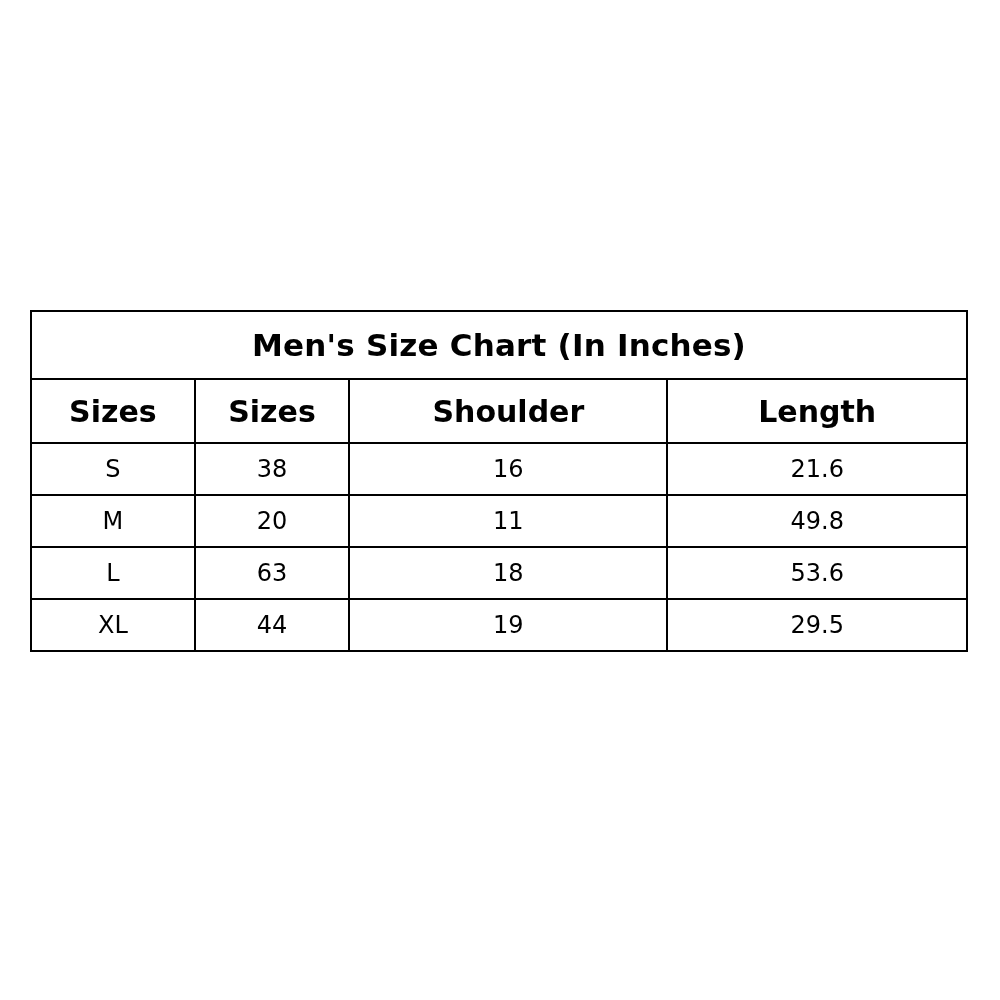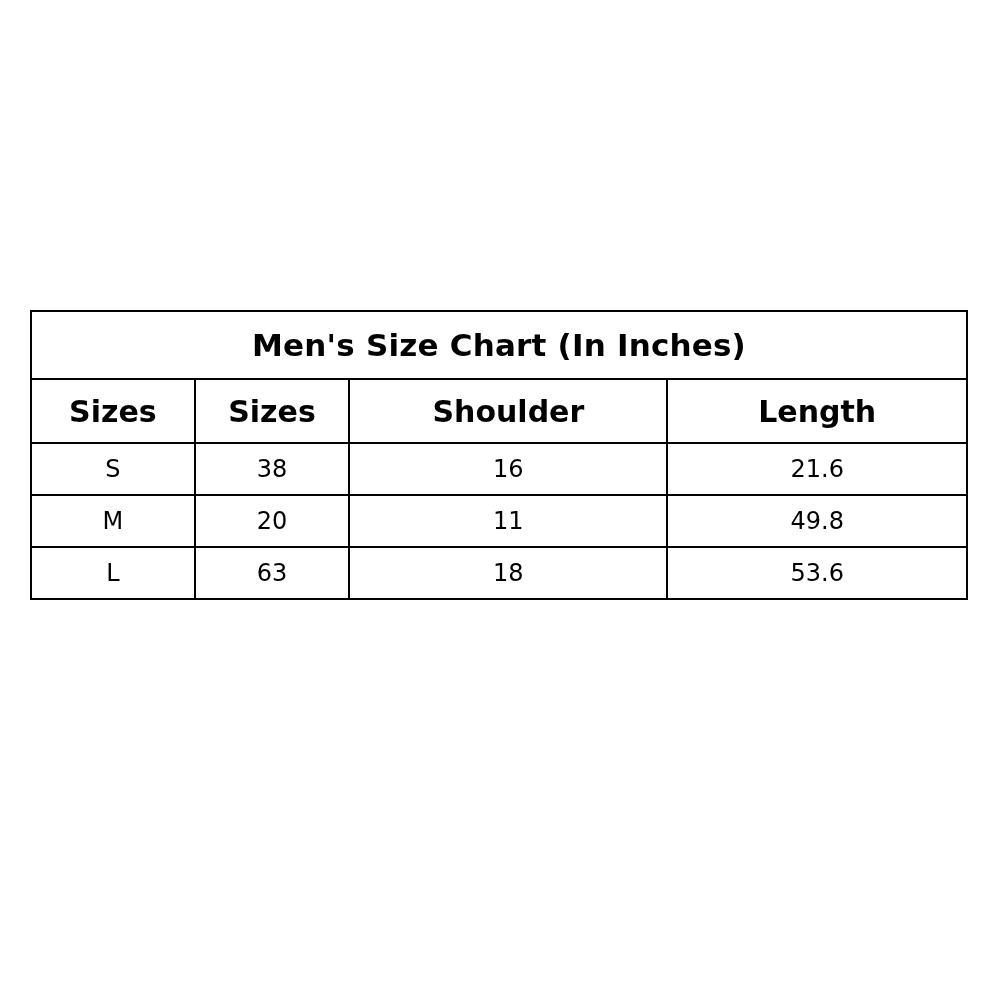--- a/index.html
+++ b/index.html
@@ -87,15 +87,21 @@
         <td class="data-cell">20</td>
         <td class="data-cell">11</td>
         <td class="data-cell">49.8</td>
       </tr>
       <tr>
         <td class="data-cell">L</td>
         <td class="data-cell">63</td>
         <td class="data-cell">18</td>
         <td class="data-cell">53.6</td>
       </tr>
+      <tr>
+        <td class="data-cell">XL</td>
+        <td class="data-cell">44</td>
+        <td class="data-cell">19</td>
+        <td class="data-cell">29.5</td>
+      </tr>
     </tbody>
   </table>
 </div>
 
 </body></html>

